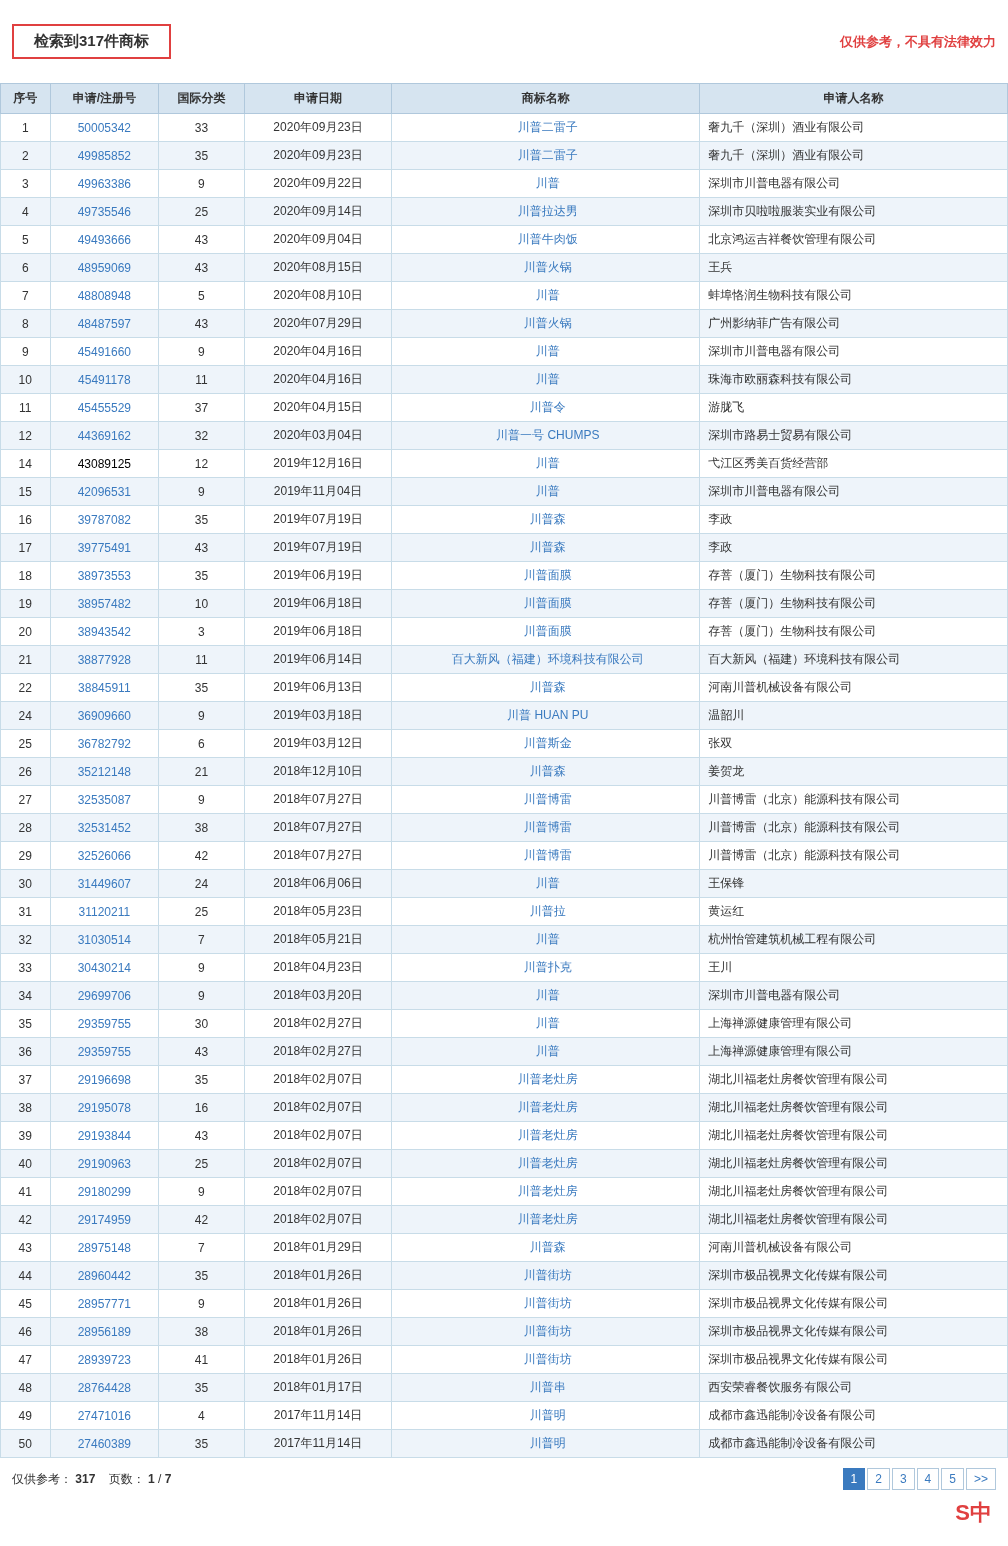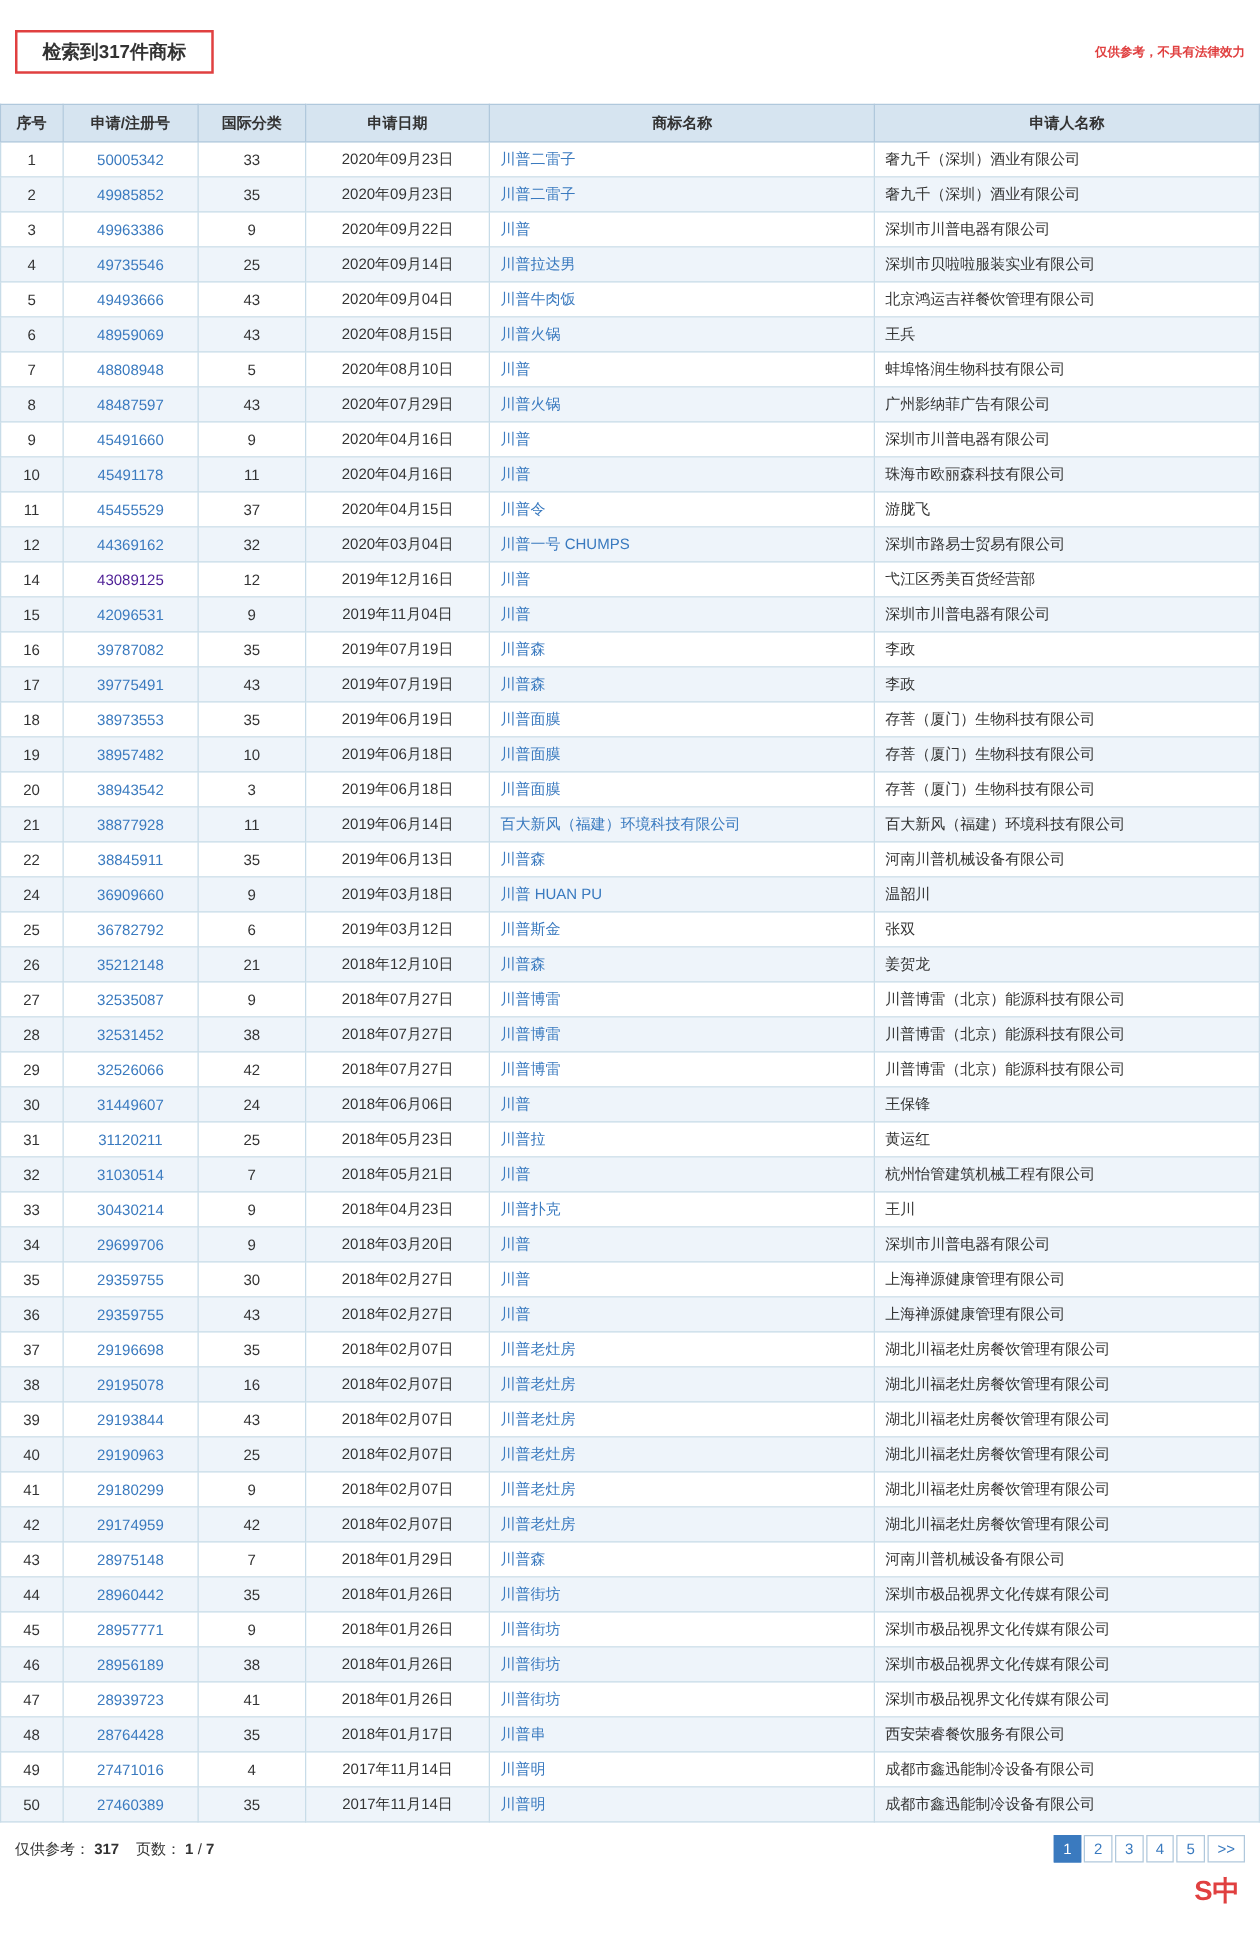--- a/index.html
+++ b/index.html
@@ -19,21 +19,21 @@
       border: 2px solid #e04040;
       padding: 6px 20px;
       font-size: 15px;
       font-weight: bold;
       color: #333;
       background: #fff;
     }
     
     .disclaimer {
       color: #e04040;
-      font-size: 10px;
+      font-size: 13px;
       font-weight: bold;
     }
     
     table {
       width: 100%;
       border-collapse: collapse;
       font-size: 12px;
     }
     
     thead tr {
@@ -58,21 +58,21 @@
     
     tbody td {
       border: 1px solid #c8dce8;
       padding: 5px 4px;
       text-align: center;
       color: #333;
     }
     
     tbody td.trademark-name {
       color: #3a7abf;
-      text-align: left;
+      text-align: center;
       padding-left: 8px;
     }
     
     tbody td.applicant-name {
       text-align: left;
       padding-left: 8px;
     }
     
     .footer-bar {
       display: flex;
@@ -233,21 +233,21 @@
         <tr>
           <td>12</td>
           <td><a href="#" style="color: rgb(58, 122, 191); text-decoration: none;">44369162</a></td>
           <td>32</td>
           <td>2020年03月04日</td>
           <td class="trademark-name">川普一号 CHUMPS</td>
           <td class="applicant-name">深圳市路易士贸易有限公司</td>
         </tr>
         <tr>
           <td>14</td>
-          <td><a href="#" style="color: #4c1d95; text-decoration: none;">43089125</a></td>
+          <td><a href="#" style="color: #000000; text-decoration: none;">43089125</a></td>
           <td>12</td>
           <td>2019年12月16日</td>
           <td class="trademark-name">川普</td>
           <td class="applicant-name">弋江区秀美百货经营部</td>
         </tr>
         <tr>
           <td>15</td>
           <td><a href="#" style="color: rgb(58, 122, 191); text-decoration: none;">42096531</a></td>
           <td>9</td>
           <td>2019年11月04日</td>

